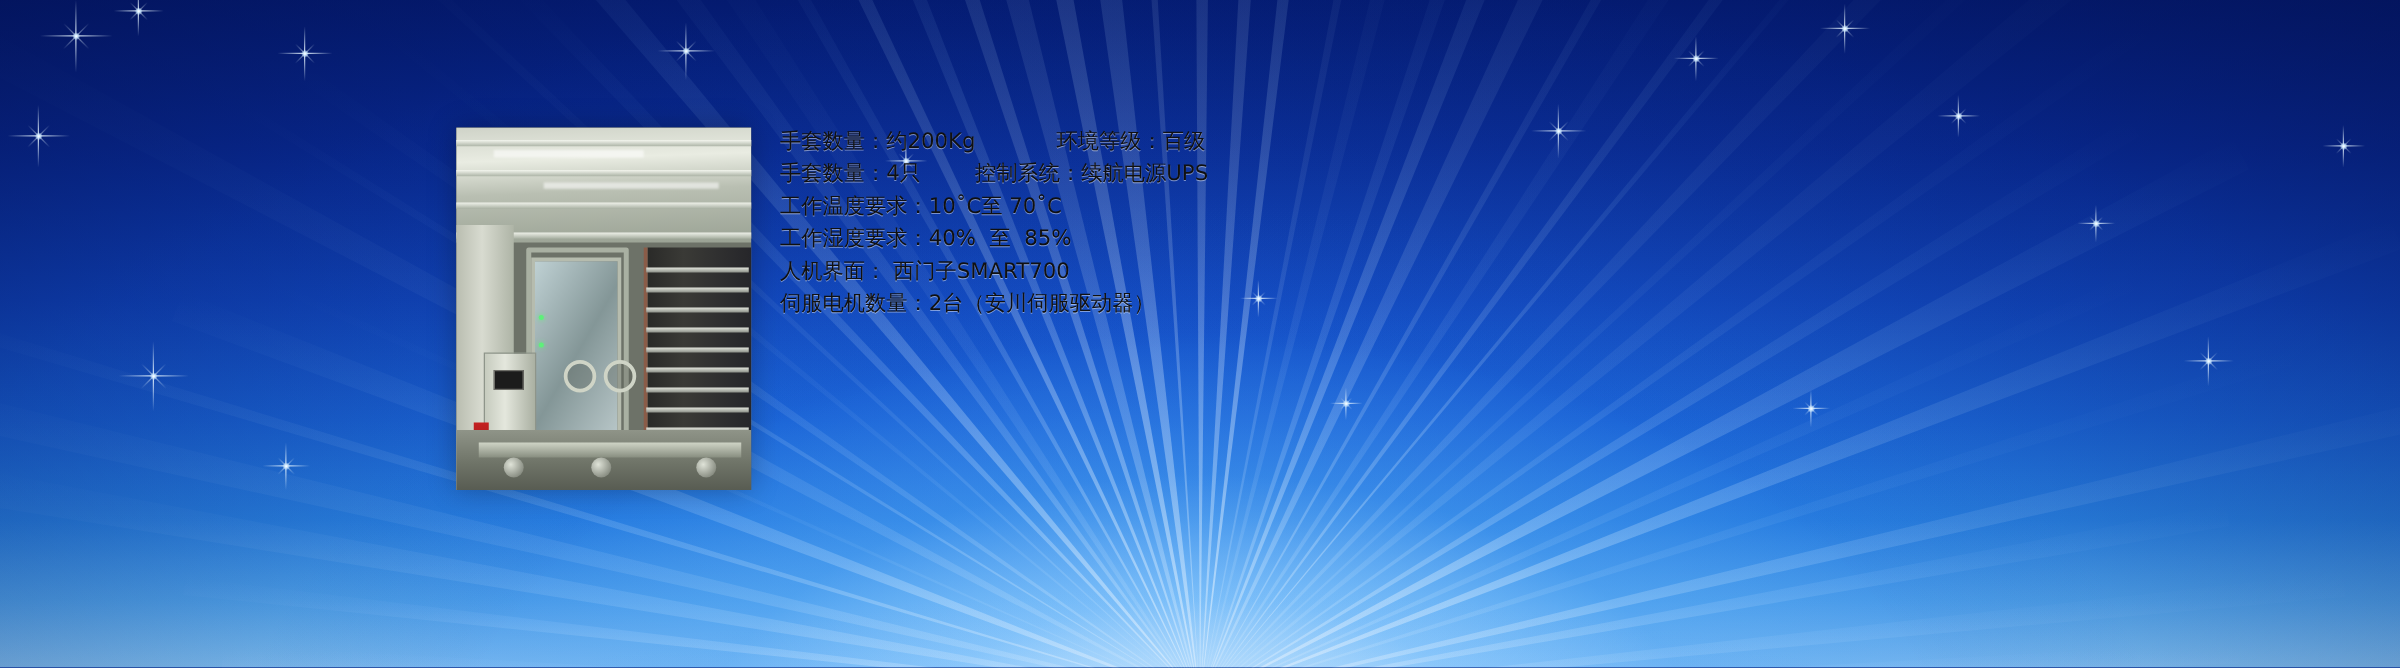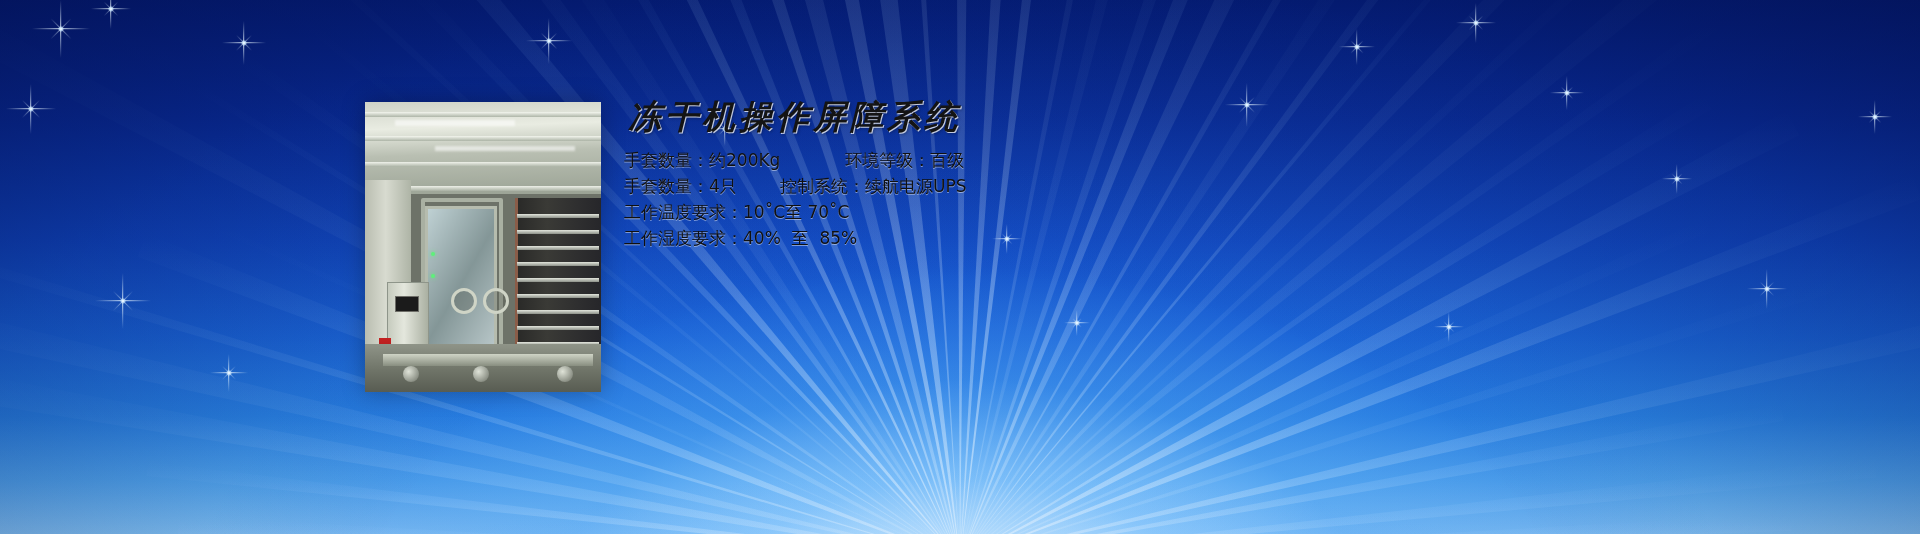--- a/index.html
+++ b/index.html
@@ -432,22 +432,23 @@
     <div class="circ" style="left:86px;top:186px;"></div>
     <div class="circ" style="left:118px;top:186px;"></div>
     <div class="floor"></div>
     <div class="base"></div>
     <div class="wheel" style="left:38px;"></div>
     <div class="wheel" style="left:108px;"></div>
     <div class="wheel" style="left:192px;"></div>
   </div>
 
   <div id="textblock">
-    <h1 id="title">冻干机操作屏障系统</h1>
     <div id="specs">
         <div class="specline">手套数量：约200Kg            环境等级：百级</div>
         <div class="specline">手套数量：4只        控制系统：续航电源UPS</div>
         <div class="specline">工作温度要求：10˚C至 70˚C</div>
         <div class="specline">工作湿度要求：40%  至  85%</div>
+        <div class="specline">人机界面： 西门子SMART700</div>
+        <div class="specline">伺服电机数量：2台（安川伺服驱动器）</div>
       </div>
   </div>
 
 </div>
 
 </body></html>

